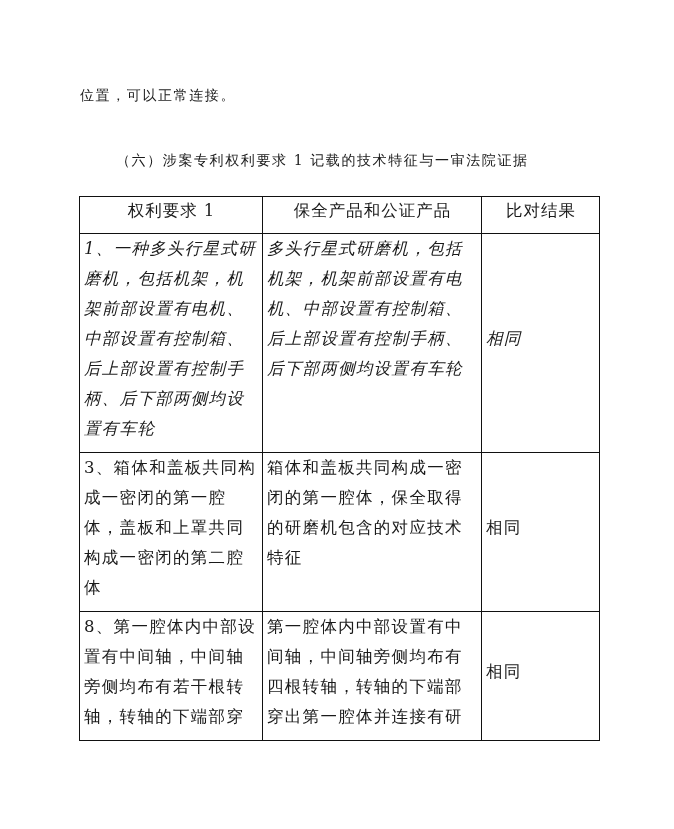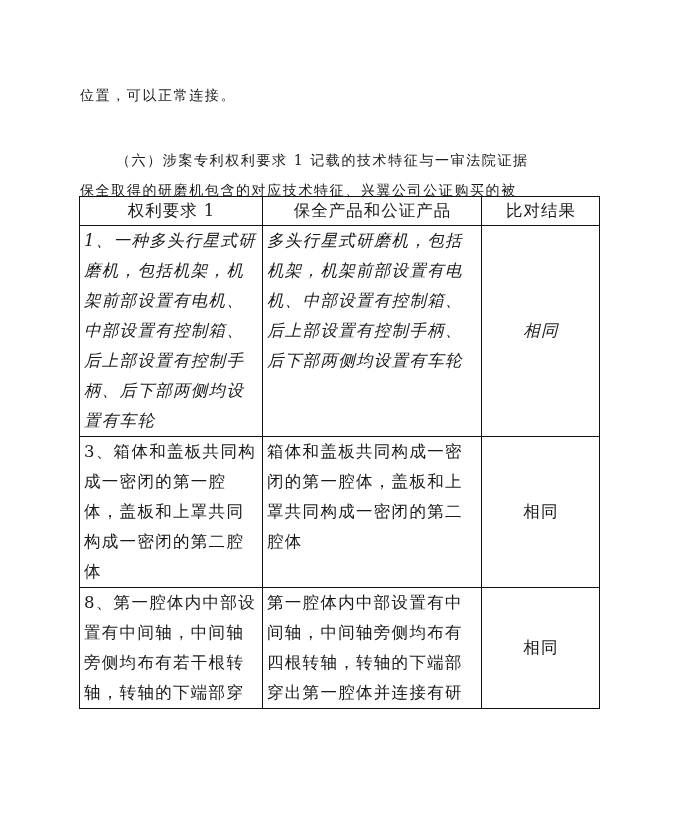--- a/index.html
+++ b/index.html
@@ -5,36 +5,35 @@
   html, body { margin:0; padding:0; background:#ffffff; }
   body { width:674px; height:829px; position:relative; overflow:hidden;
          font-family:"DejaVu Serif","Liberation Serif",serif; color:#1a1a1a; }
   .para { position:absolute; left:80px; width:520px; font-size:14px; line-height:30px;
           letter-spacing:1.6px; white-space:nowrap; }
   .p1 { top:80px; }
   .p2 { top:98px;margin-top:47px; }
   .indent { padding-left:36px; }
   table.cmp { position:absolute; left:79px; top:196px; width:520px;
               border-collapse:collapse; table-layout:fixed; font-size:16.5px; }
-  table.cmp td { border:1.6px solid #111; vertical-align:top; padding:0 3px 0 4px;
+  table.cmp td { border:1.6px solid #111; vertical-align:top; padding:0 3px 8px 4px;
                  line-height:30px; letter-spacing:1.3px; word-break:break-all; }
   table.cmp tr.head td { text-align:center; height:28px; line-height:28px; letter-spacing:1px; }
-  table.cmp td.res { vertical-align:middle; text-align:center; }
+  table.cmp td.res { vertical-align:middle; }
   col.c1 { width:183px; } col.c2 { width:219px; } col.c3 { width:118px; }
   .r1 td { height:207px;font-style:italic; } .r2 td { height:89px; } .r3 td { height:149px; } .r4 td { height:119px; }
   .clip { position:absolute; left:0; top:0; width:674px; height:796px; overflow:hidden; }
 </style>
 </head>
 <body>
 
 <div class="para p1">位置，可以正常连接。</div>
 
 <div class="para p2">
   <div class="indent">（六）涉案专利权利要求 1 记载的技术特征与一审法院证据</div>
-  <div>保全取得的研磨机包含的对应技术特征、兴翼公司公证购买的被</div>
 </div>
 
 <div class="clip">
 <table class="cmp">
   <colgroup>
         <col class="c1">
         <col class="c2">
         <col class="c3">
       </colgroup>
   <tbody>
@@ -43,21 +42,21 @@
     <td>保全产品和公证产品</td>
     <td>比对结果</td>
   </tr>
   <tr class="r1">
     <td>1、一种多头行星式研磨机，包括机架，机架前部设置有电机、中部设置有控制箱、后上部设置有控制手柄、后下部两侧均设置有车轮</td>
     <td>多头行星式研磨机，包括机架，机架前部设置有电机、中部设置有控制箱、后上部设置有控制手柄、后下部两侧均设置有车轮</td>
     <td class="res">相同</td>
   </tr>
   <tr class="r3">
     <td>3、箱体和盖板共同构成一密闭的第一腔体，盖板和上罩共同构成一密闭的第二腔体</td>
-    <td>箱体和盖板共同构成一密闭的第一腔体，盖板和上罩共同构成一密闭的第二腔体</td>
+    <td>箱体和盖板共同构成一密闭的第一腔体，保全取得的研磨机包含的对应技术特征</td>
     <td class="res">相同</td>
   </tr>
   <tr class="r4">
     <td>8、第一腔体内中部设置有中间轴，中间轴旁侧均布有若干根转轴，转轴的下端部穿</td>
     <td>第一腔体内中部设置有中间轴，中间轴旁侧均布有四根转轴，转轴的下端部穿出第一腔体并连接有研</td>
     <td class="res">相同</td>
   </tr>
 </tbody>
     </table>
 </div>

